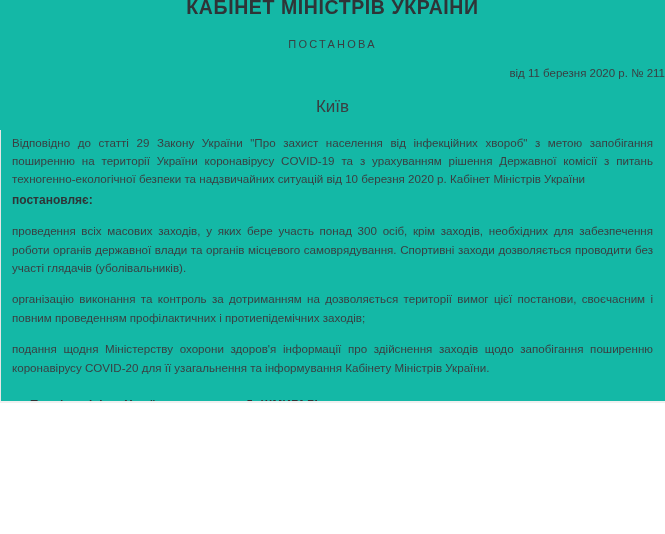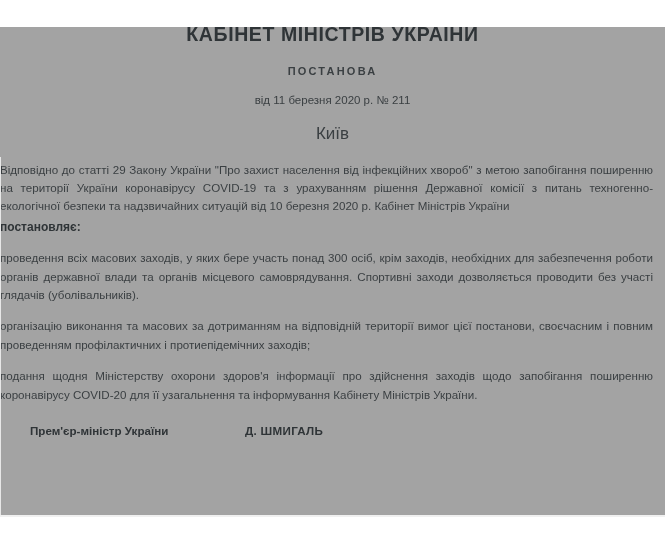--- a/index.html
+++ b/index.html
@@ -11,25 +11,24 @@
     width: 665px;
     height: 534px;
     overflow: hidden;
     font-family: "Liberation Sans", sans-serif;
     color: #3a3f42;
     position: relative;
   }
   .page {
     position: relative;
     width: 665px;
-    height: 490px;
+    height: 403px;
     box-sizing: border-box;
-    background: #a3a3a3;
+    background: #14b8a6;
     overflow: hidden;
-    margin-top: 27px;
   }
   
   .edge-rule {
     position: absolute;
     left: 0px;
     top: 130px;
     width: 1px;
     height: 400px;
     background: #e7e7e7;
   }
@@ -44,45 +43,46 @@
     letter-spacing: 0.6px;
     color: #2f3437;
     line-height: 20px;
     margin: 0;
     padding-top: 0px;
     
     margin-top: -3px;
   }
   .doc-type {
     font-size: 11px;
-    font-weight: bold;
+    font-weight: normal;
     letter-spacing: 2.2px;
     color: #3a3f42;
     margin-top: 21px;
   }
   .doc-date {
     font-size: 11.5px;
     font-weight: normal;
     color: #3a3f42;
     margin-top: 17px;
+    text-align: right;
   }
   .doc-city {
     font-size: 17px;
     color: #3a3f42;
     margin-top: 18px;
   }
   .doc-subject {
     font-size: 12px;
     font-weight: bold;
     color: #2f3437;
     margin-top: 17px;
   }
 
   .body {
-    padding: 0 12px 0 0;
+    padding: 0 12px 0 12px;
     margin-top: 17px;
   }
   p.para {
     font-size: 11.6px;
     line-height: 18.2px;
     text-align: justify;
     margin: 0;
     color: #3a3f42;
   }
   p.para.gap {
@@ -145,21 +145,21 @@
 
     <p class="para">Відповідно до статті 29 Закону України "Про захист населення від інфекційних хвороб" з метою запобігання поширенню на території України коронавірусу COVID-19 та з урахуванням рішення Державної комісії з питань техногенно-екологічної безпеки та надзвичайних ситуацій від 10 березня 2020 р. Кабінет Міністрів України</p>
 
     <p class="bold-lead">постановляє:</p>
 
 
 
     <p class="para gap">проведення всіх масових заходів, у яких бере участь понад 300 осіб, крім заходів, необхідних для забезпечення роботи органів державної влади та органів місцевого самоврядування. Спортивні заходи дозволяється проводити без участі глядачів (уболівальників).</p>
 
 
-    <p class="para gap">організацію виконання та масових за дотриманням на відповідній території вимог цієї постанови, своєчасним і повним проведенням профілактичних і протиепідемічних заходів;</p>
+    <p class="para gap">організацію виконання та контроль за дотриманням на дозволяється території вимог цієї постанови, своєчасним і повним проведенням профілактичних і протиепідемічних заходів;</p>
 
     <p class="para gap">подання щодня Міністерству охорони здоров'я інформації про здійснення заходів щодо запобігання поширенню коронавірусу COVID-20 для її узагальнення та інформування Кабінету Міністрів України.</p>
 
   </div>
 
   <div class="signature">
     <div class="sig-title">Прем'єр-міністр України</div>
     <div class="sig-name">Д. ШМИГАЛЬ</div>
   </div>
 

